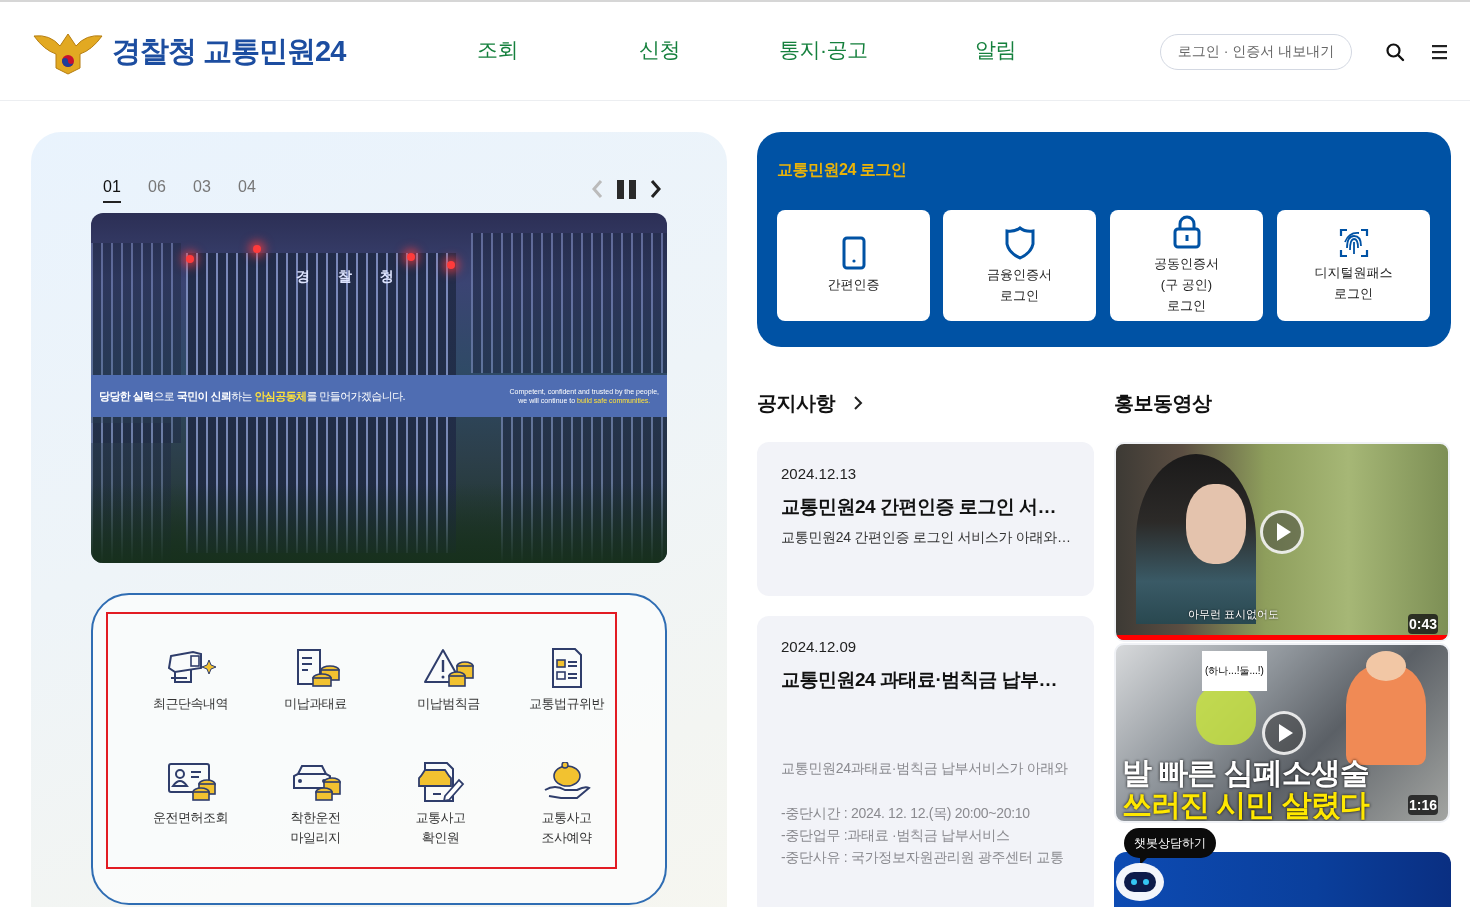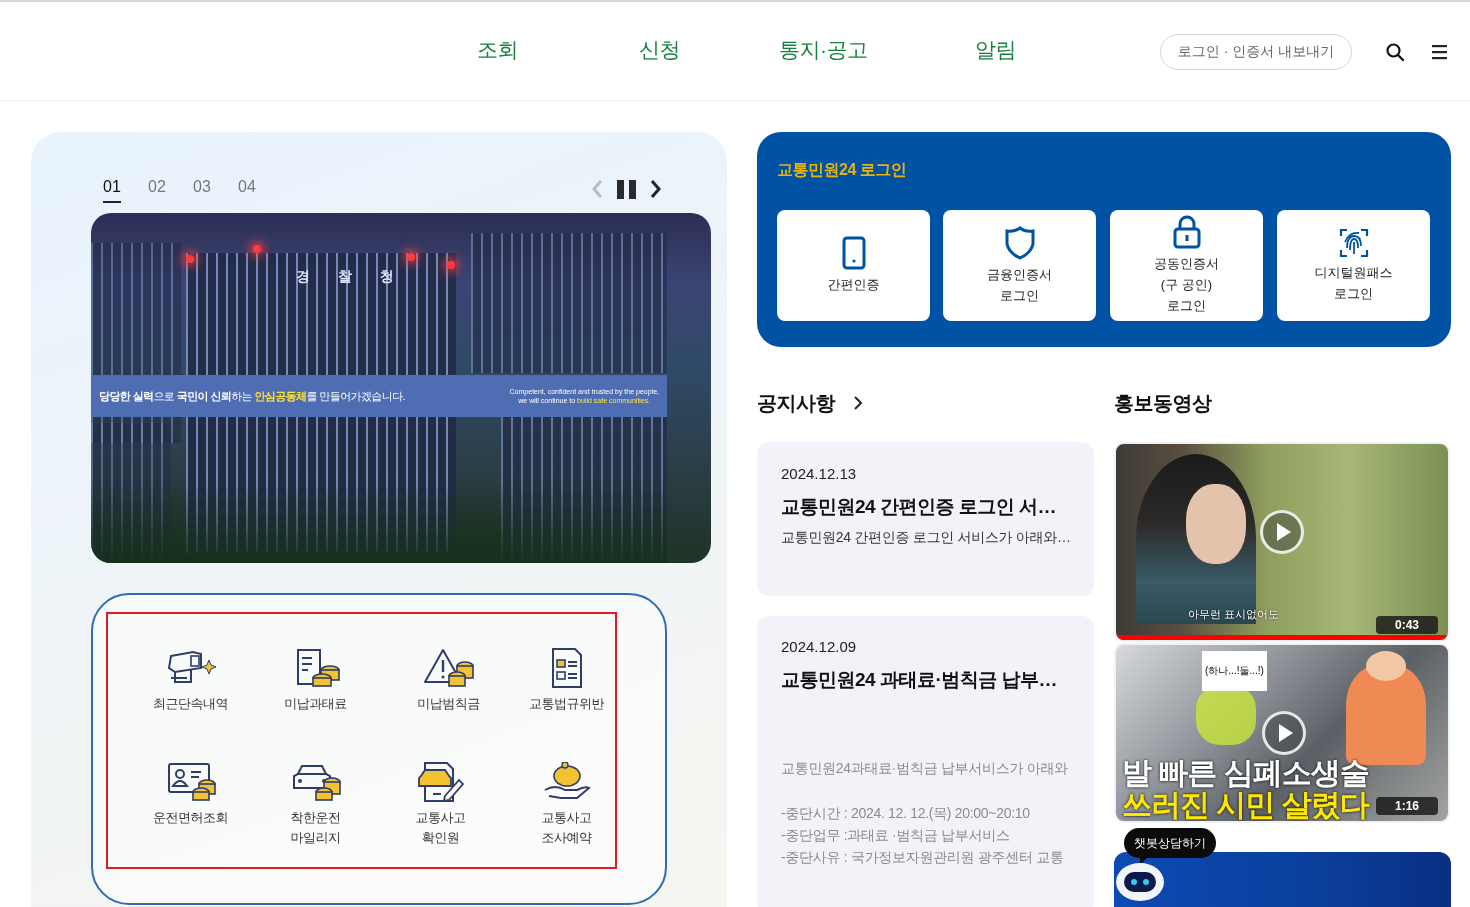--- a/index.html
+++ b/index.html
@@ -17,21 +17,21 @@
   .icon-btn { position: absolute; top: 40px; width: 20px; height: 20px; cursor: pointer; }
 
   
   .left-panel { position: absolute; left: 31px; top: 132px; width: 696px; height: 790px; border-radius: 30px 30px 0 0;
     background: linear-gradient(160deg, #e9f3fd 0%, #eef4f8 45%, #f3f5f2 80%, #f6f6f0 100%); }
   .slide-nums { position: absolute; left: 103px; top: 178px; display: flex; gap: 0; }
   .slide-num { width: 45px; font-size: 16px; color: #777; cursor: pointer; }
   .slide-num.active { color: #111; font-weight: 500; }
   .slide-num.active span { display: inline-block; border-bottom: 2px solid #222; padding-bottom: 5px; }
   .slide-ctrl { position: absolute; top: 178px; cursor: pointer; }
-  .hero { position: absolute; left: 91px; top: 213px; width: 620px; height: 350px; border-radius: 20px; overflow: hidden;
+  .hero { position: absolute; left: 91px; top: 213px; width: 576px; height: 350px; border-radius: 12px; overflow: hidden;
     background: linear-gradient(180deg, #2c2f55 0%, #3b4473 20%, #2f4a66 45%, #2c3f4a 70%, #1f3326 100%); }
   .hero .bldg { position: absolute; background: repeating-linear-gradient(90deg, #8594c6 0px, #8594c6 2px, #1f2944 2px, #1f2944 10px); opacity: 0.85; }
   .hero .glow { position: absolute; width: 8px; height: 8px; border-radius: 50%; background: #ff3b3b; box-shadow: 0 0 10px 4px rgba(255,60,60,0.7); }
   .hero-band { position: absolute; left: 0; top: 162px; width: 576px; height: 42px; background: #4f6db2; display: flex; align-items: center; justify-content: space-between; padding: 8px 8px; }
   .hero-band .ko { font-size: 11px; color: #fff; font-weight: bold; letter-spacing: -0.6px; }
   .hero-band .ko em { font-style: normal; color: #ffe23a; }
   .hero-band .en { font-size: 7px; color: #fff; text-align: center; line-height: 9px; }
   .hero-band .en em { font-style: normal; color: #ffe23a; }
   .hero-sign { position: absolute; left: 205px; top: 55px; font-size: 14px; color: #dfe5ff; letter-spacing: 12px; font-weight: bold; }
 
@@ -52,33 +52,41 @@
   .notice-card { position: absolute; left: 757px; width: 337px; background: #f2f3f8; border-radius: 12px; cursor: pointer; overflow: hidden; }
   .notice-card .date { position: absolute; left: 24px; font-size: 15px; color: #222; }
   .notice-card .ttl { position: absolute; left: 24px; width: 290px; font-size: 19px; font-weight: bold; color: #111; white-space: nowrap; overflow: hidden; text-overflow: ellipsis; letter-spacing: -0.5px; }
   .notice-card .desc { position: absolute; left: 24px; width: 290px; font-size: 14px; color: #333; white-space: nowrap; overflow: hidden; text-overflow: ellipsis; letter-spacing: -0.3px; }
   .notice-card .body-line { position: absolute; left: 24px; width: 290px; font-size: 14px; color: #8a8a8f; white-space: nowrap; overflow: hidden; letter-spacing: -0.3px; }
 
   
   .video { position: absolute; left: 1114px; width: 336px; border-radius: 10px; overflow: hidden; cursor: pointer; border: 2px solid #f0f2f6; }
   .play { position: absolute; width: 44px; height: 44px; border-radius: 50%; border: 3px solid rgba(255,255,255,0.85); background: rgba(60,60,60,0.45); display: flex; align-items: center; justify-content: center; }
   .play::after { content: ""; display: block; width: 0; height: 0; border-left: 14px solid #fff; border-top: 9px solid transparent; border-bottom: 9px solid transparent; margin-left: 4px; }
-  .dur { position: absolute; right: 10px; bottom: 6px; background: rgba(20,20,20,0.8); color: #fff; font-size: 12px; font-weight: bold; padding: 2px 19px; border-radius: 4px; }
+  .dur { position: absolute; right: 10px; bottom: 6px; background: rgba(20,20,20,0.8); color: #fff; font-size: 14px; font-weight: bold; padding: 2px 1px; border-radius: 4px; }
 
   .chat-banner { position: absolute; left: 1114px; top: 852px; width: 337px; height: 60px; border-radius: 12px 12px 0 0; background: linear-gradient(90deg, #0d4bb3 0%, #0a3f9c 60%, #0a2f82 100%); }
   .chat-bubble { position: absolute; left: 1124px; top: 828px; height: 30px; padding: 0 10px; background: #0b0b0b; color: #fff; font-size: 12px; border-radius: 15px; display: flex; align-items: center; cursor: pointer; }
   .chat-bubble::after { content: ""; position: absolute; left: 16px; bottom: -7px; border-top: 8px solid #0b0b0b; border-right: 8px solid transparent; }
   .chat-bot { position: absolute; left: 1114px; top: 858px; width: 52px; height: 46px; cursor: pointer; }
 </style>
 </head>
 <body>
 
 <div class="top-line"></div>
 
 <header class="header">
+  <div class="logo">
+    <svg width="72" height="48" viewBox="0 0 72 48">
+      <path d="M2 8 Q18 6 28 18 L36 6 L44 18 Q54 6 70 8 Q60 22 48 26 L48 40 L36 46 L24 40 L24 26 Q12 22 2 8 Z" fill="#e2a922" stroke="#b57d10" stroke-width="1"></path>
+      <circle cx="36" cy="33" r="6" fill="#c8102e"></circle>
+      <path d="M30 33 A6 6 0 0 0 42 33 A3 3 0 0 1 36 33 A3 3 0 0 0 30 33 Z" fill="#1e3f9a"></path>
+    </svg>
+    <span class="logo-text">경찰청 교통민원24</span>
+  </div>
 
   <nav class="gnb">
     <span class="gnb-item" style="left:477px">조회</span>
     <span class="gnb-item" style="left:639px">신청</span>
     <span class="gnb-item" style="left:779px">통지·공고</span>
     <span class="gnb-item" style="left:975px">알림</span>
   </nav>
 
   <div class="cert-btn">로그인 · 인증서 내보내기</div>
 
@@ -90,21 +98,21 @@
     <rect x="2" y="3" width="15" height="2.2" fill="#222"></rect>
     <rect x="2" y="9" width="15" height="2.2" fill="#222"></rect>
     <rect x="2" y="15" width="15" height="2.2" fill="#222"></rect>
   </svg>
 </header>
 
 <section class="left-panel"></section>
 
 <div class="slide-nums">
   <div class="slide-num active"><span>01</span></div>
-  <div class="slide-num">02</div>
+  <div class="slide-num">06</div>
   <div class="slide-num">03</div>
   <div class="slide-num">04</div>
 </div>
 
 <svg class="slide-ctrl" style="left:590px" width="14" height="22" viewBox="0 0 14 22">
   <polyline points="11,3 4,11 11,19" fill="none" stroke="#bbb" stroke-width="3"></polyline>
 </svg>
 <svg class="slide-ctrl" style="left:616px" width="22" height="22" viewBox="0 0 22 22">
   <rect x="1" y="2" width="7" height="19" fill="#2a2a2a"></rect>
   <rect x="13" y="2" width="7" height="19" fill="#2a2a2a"></rect>

